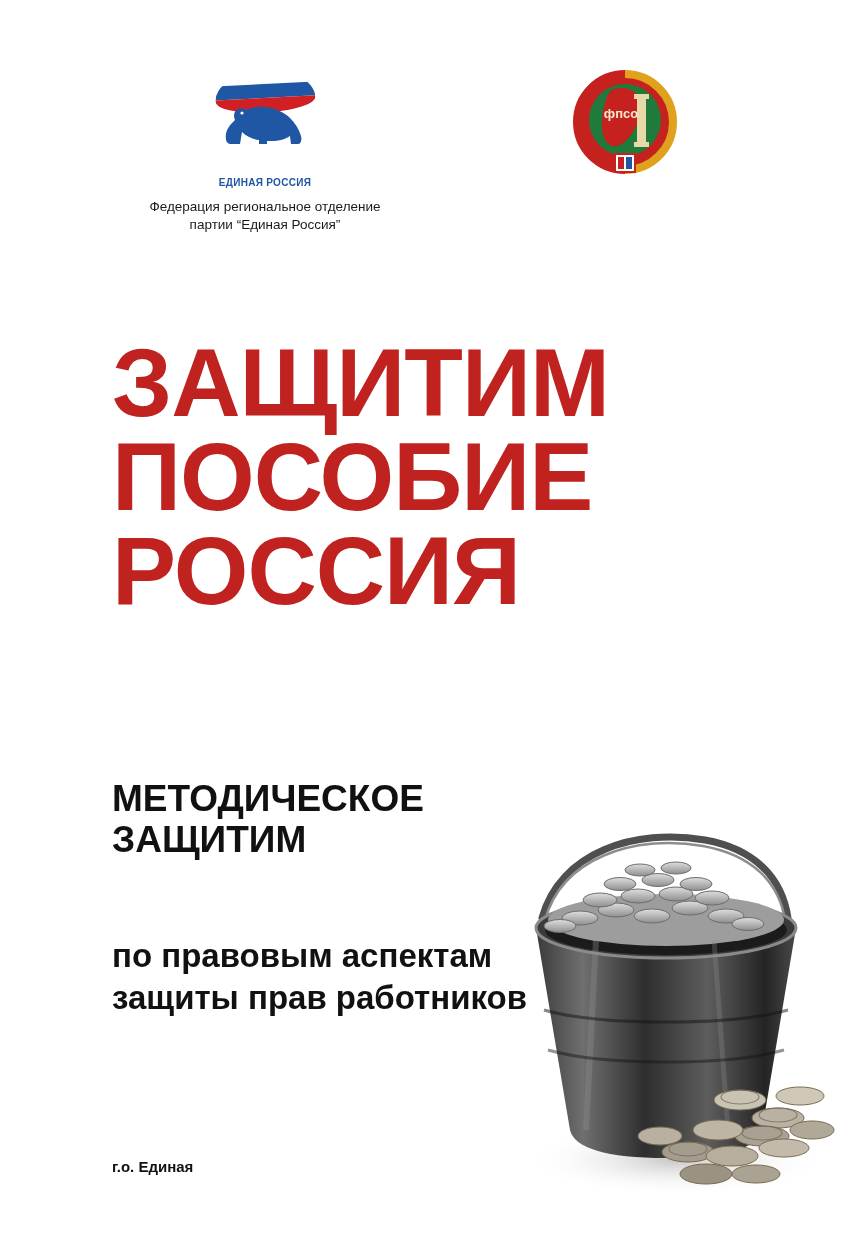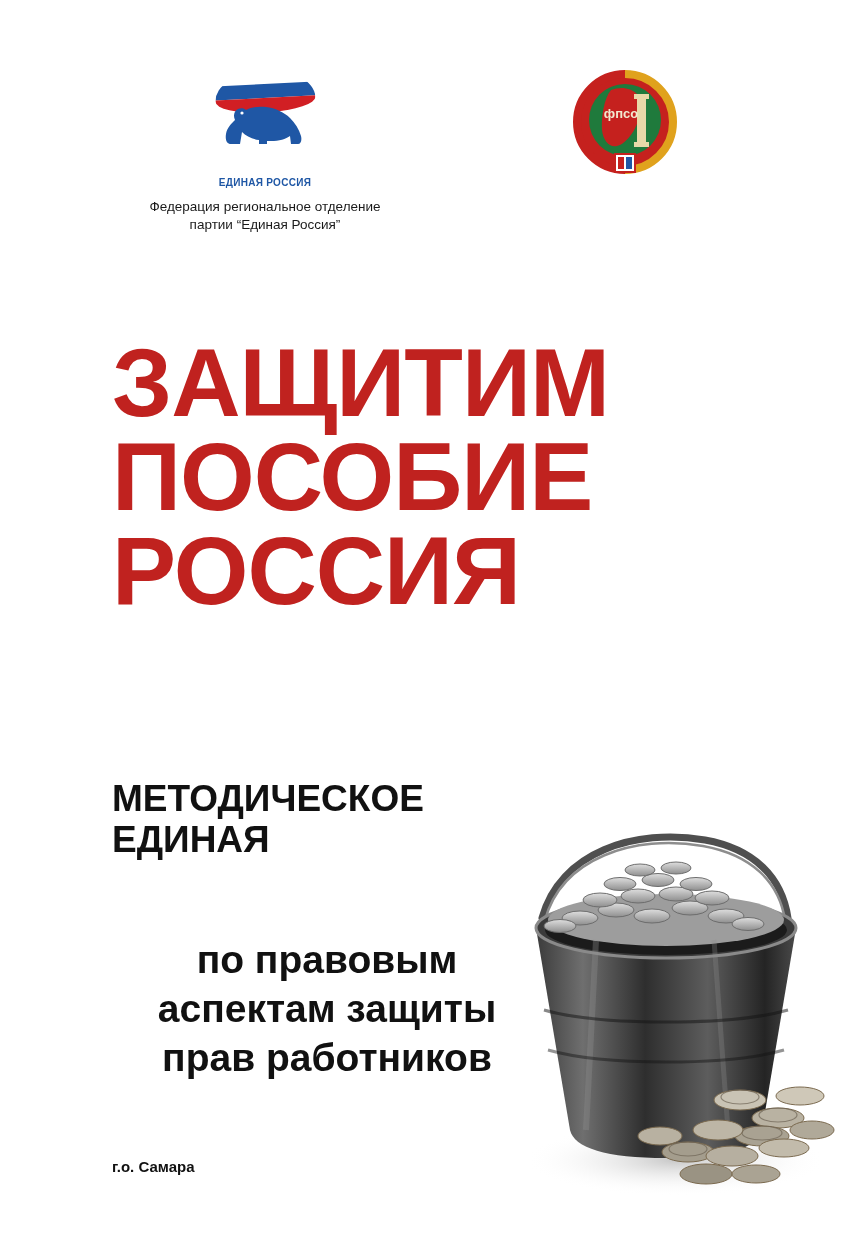--- a/index.html
+++ b/index.html
@@ -115,23 +115,22 @@
     line-height: 1.12;
   }
 
   .description {
     position: absolute;
     top: 935px;
     left: 112px;
     width: 430px;
     color: #111111;
     font-weight: bold;
-    font-size: 39px;
+    font-size: 33px;
     line-height: 1.26;
-    text-align: center;
   }
 
   .city {
     position: absolute;
     top: 1158px;
     left: 112px;
     color: #111111;
     font-weight: bold;
     font-size: 15px;
   }
@@ -196,25 +195,25 @@
       </div>
     </div>
   </div>
 
   <div class="main-title">
     <div>ЗАЩИТИМ</div>
     <div>ПОСОБИЕ</div>
     <div>РОССИЯ</div>
   </div>
 
-  <div class="subtitle">МЕТОДИЧЕСКОЕ ЕДИНАЯ</div>
+  <div class="subtitle">МЕТОДИЧЕСКОЕ ЗАЩИТИМ</div>
 
   <div class="description">по правовым аспектам защиты прав работников</div>
 
-  <div class="city">г.о. Самара</div>
+  <div class="city">г.о. Единая</div>
 
   <div class="illustration">
     <svg viewBox="0 0 350 420" width="350" height="420">
       <defs>
         <linearGradient id="bucketGrad" x1="0" y1="0" x2="1" y2="0">
           <stop offset="0%" stop-color="#3b3b3b"></stop>
           <stop offset="18%" stop-color="#6f6f6f"></stop>
           <stop offset="42%" stop-color="#2e2e2e"></stop>
           <stop offset="66%" stop-color="#5d5d5d"></stop>
           <stop offset="88%" stop-color="#242424"></stop>

